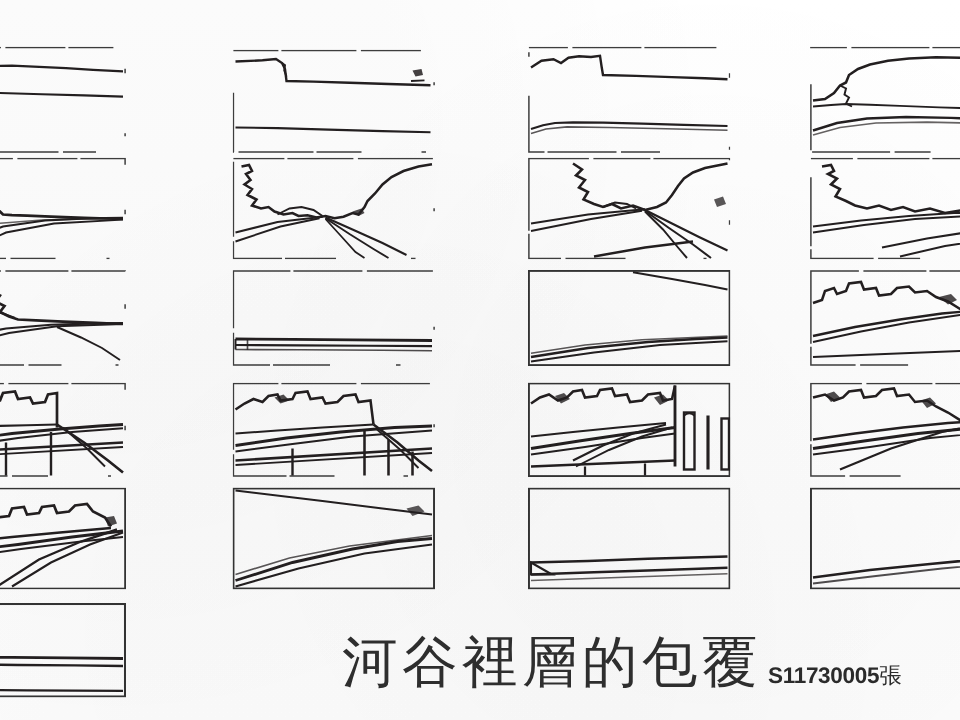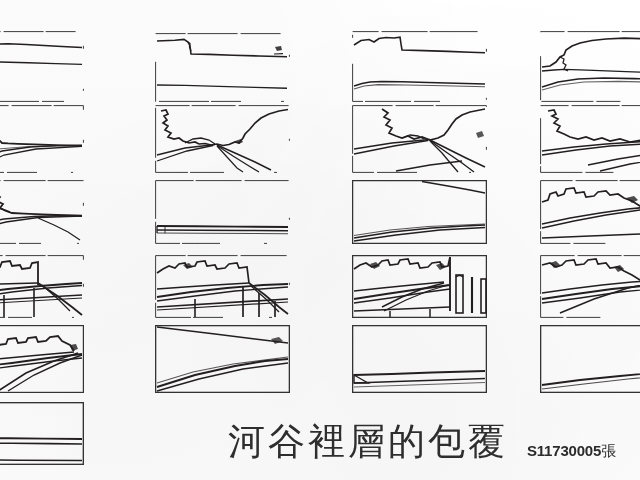--- a/index.html
+++ b/index.html
@@ -43,21 +43,21 @@
     letter-spacing:3px;
     color:#2e2e2e;
     font-weight:400;
   }
   .title-id{
     font-family:"Liberation Sans",sans-serif;
     font-size:15px;
     line-height:18px;
     color:#2b2b2b;
     font-weight:700;
-    margin-left:19px;
+    margin-left:4px;
     margin-bottom:3px;
     letter-spacing:-0.2px;
   }
   .title-id .cjk-tail{
     font-family:"DejaVu Sans","Liberation Sans",sans-serif;
     font-weight:400;
   }
 </style>
 </head>
 <body style="background: rgb(254, 254, 254);">

